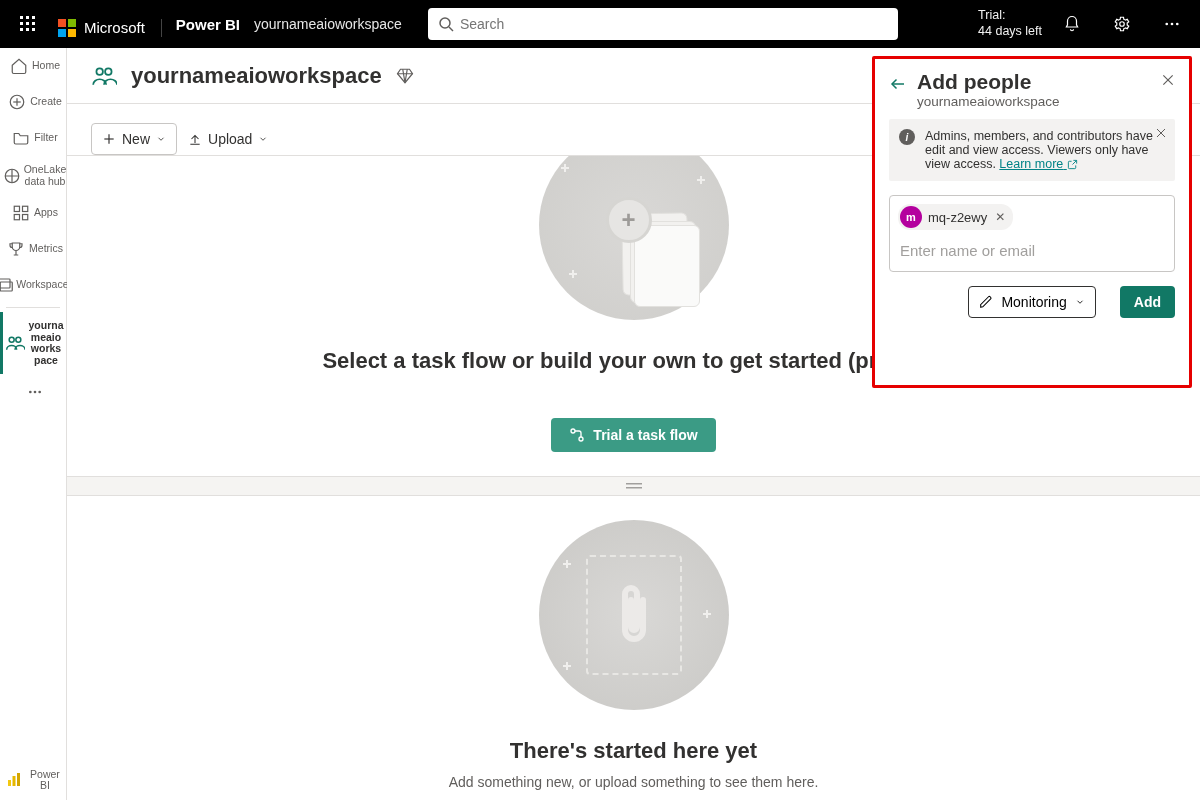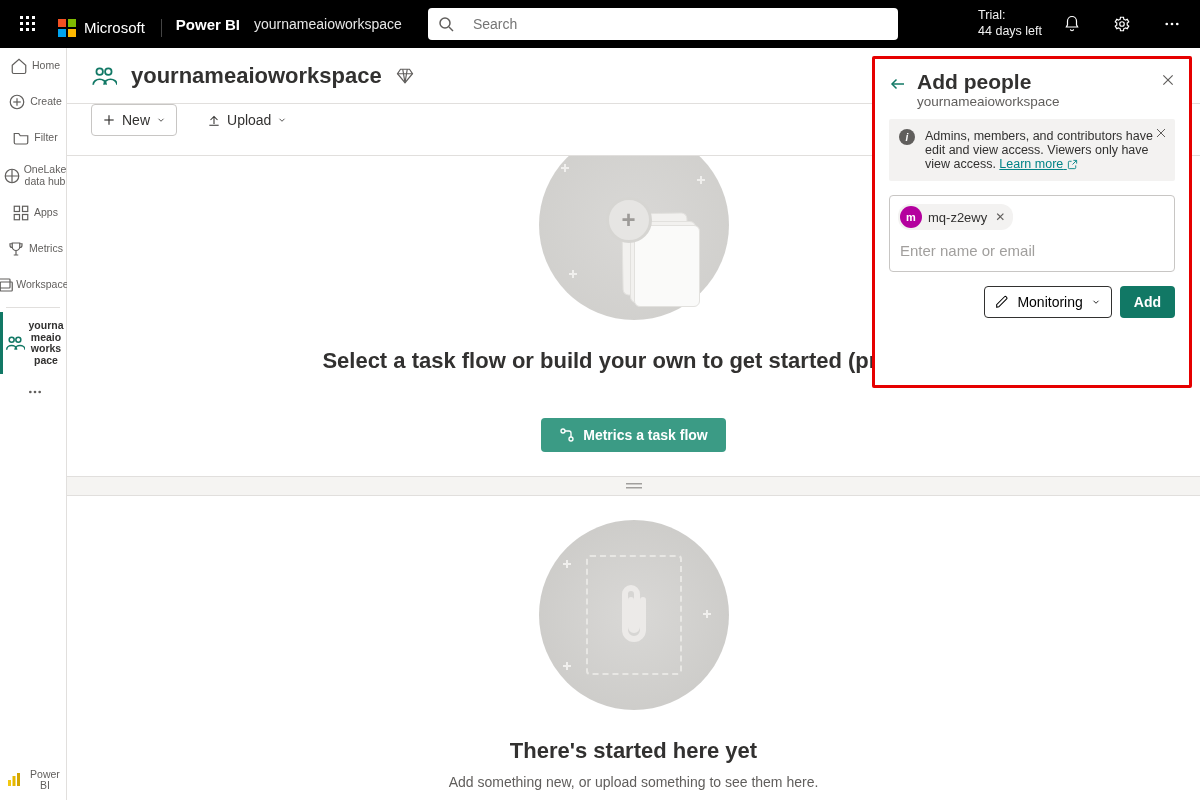--- a/index.html
+++ b/index.html
@@ -63,21 +63,21 @@
   .topbar .ws-name { font-size: 14px; opacity: .9; padding-left: 4px; padding-right: 16px; }
   .searchbox {
     flex: 0 0 470px;
     height: 32px;
     background: var(--white);
     border-radius: 4px;
     display: flex;
     align-items: center;
     padding: 0 10px;
     color: var(--gray-600);
-    gap: 17px;
+    gap: 4px;
   }
   .searchbox input {
     border: 0; outline: 0; flex: 1; font-size: 14px; background: transparent;
   }
   .topbar .spacer { flex: 1; }
   .topbar .trial { font-size: 12.5px; line-height: 1.25; opacity: .95; }
   .topbar .icon-btn {
     width: 40px; height: 40px;
     display: flex; align-items: center; justify-content: center;
     cursor: pointer;
@@ -119,23 +119,23 @@
     border-bottom: 1px solid var(--gray-300);
     gap: 14px;
   }
   .ws-header .title { font-size: 22px; font-weight: 600; }
   .ws-header .actions { margin-left: auto; display: flex; align-items: center; gap: 14px;}
   .create-app { display: flex; align-items: center; gap: 8px; font-size: 14px; color: var(--gray-700); cursor: pointer; }
   .toolbar {
     height: 52px;
     border-bottom: 1px solid var(--gray-300);
     display: flex;
-    align-items: flex-start;
+    align-items: flex-end;
     padding: 0 24px;
-    gap: 20px;
+    gap: 1px;
   }
   .btn {
     height: 32px;
     border: 1px solid var(--gray-400);
     border-radius: 4px;
     background: var(--white);
     padding: 0 10px;
     display: inline-flex;
     align-items: center;
     gap: 6px;
@@ -287,21 +287,21 @@
     margin-top: 14px;
     display:flex; justify-content:flex-end; gap:8px;
   }
   .role-btn {
     height:32px; border:1px solid var(--gray-700); border-radius:4px;
     background:#fff; padding:0 10px; display:inline-flex; align-items:center; gap:8px;
     font-size:14px; cursor:pointer;
   }
   .add-btn {
     height:32px; border:0; border-radius:4px; background: var(--teal);
-    color:#fff; padding: 0 14px; font-weight:600; font-size:14px; cursor:pointer;
+    color:#fff; padding: 0 14px; font-weight:600; font-size:14px; cursor:pointer;margin-left:16px;
   }
   svg { display:block; }
 </style>
 </head>
 <body>
 
 <div class="topbar">
   <div class="waffle">
     <svg width="16" height="16" viewBox="0 0 16 16">
       <g fill="#fff">
@@ -540,21 +540,21 @@
             <div class="plus-badge">+</div>
           </div>
         </div>
         <h2>Select a task flow or build your own to get started (preview)</h2>
         <button class="cta">
           <svg width="16" height="16" viewBox="0 0 24 24" fill="none" stroke="currentColor" stroke-width="2">
               <circle cx="6" cy="6" r="3"></circle>
               <circle cx="18" cy="18" r="3"></circle>
               <path d="M9 6h6a3 3 0 0 1 3 3v6"></path>
             </svg>
-          <span>Metrics a task flow</span>
+          <span>Trial a task flow</span>
         </button>
       </section>
 
       <div class="divider-strip">
         <svg width="16" height="6" viewBox="0 0 16 6" fill="#a19f9d">
             <rect y="0" width="16" height="1.5"></rect>
             <rect y="4" width="16" height="1.5"></rect>
           </svg>
       </div>
 

